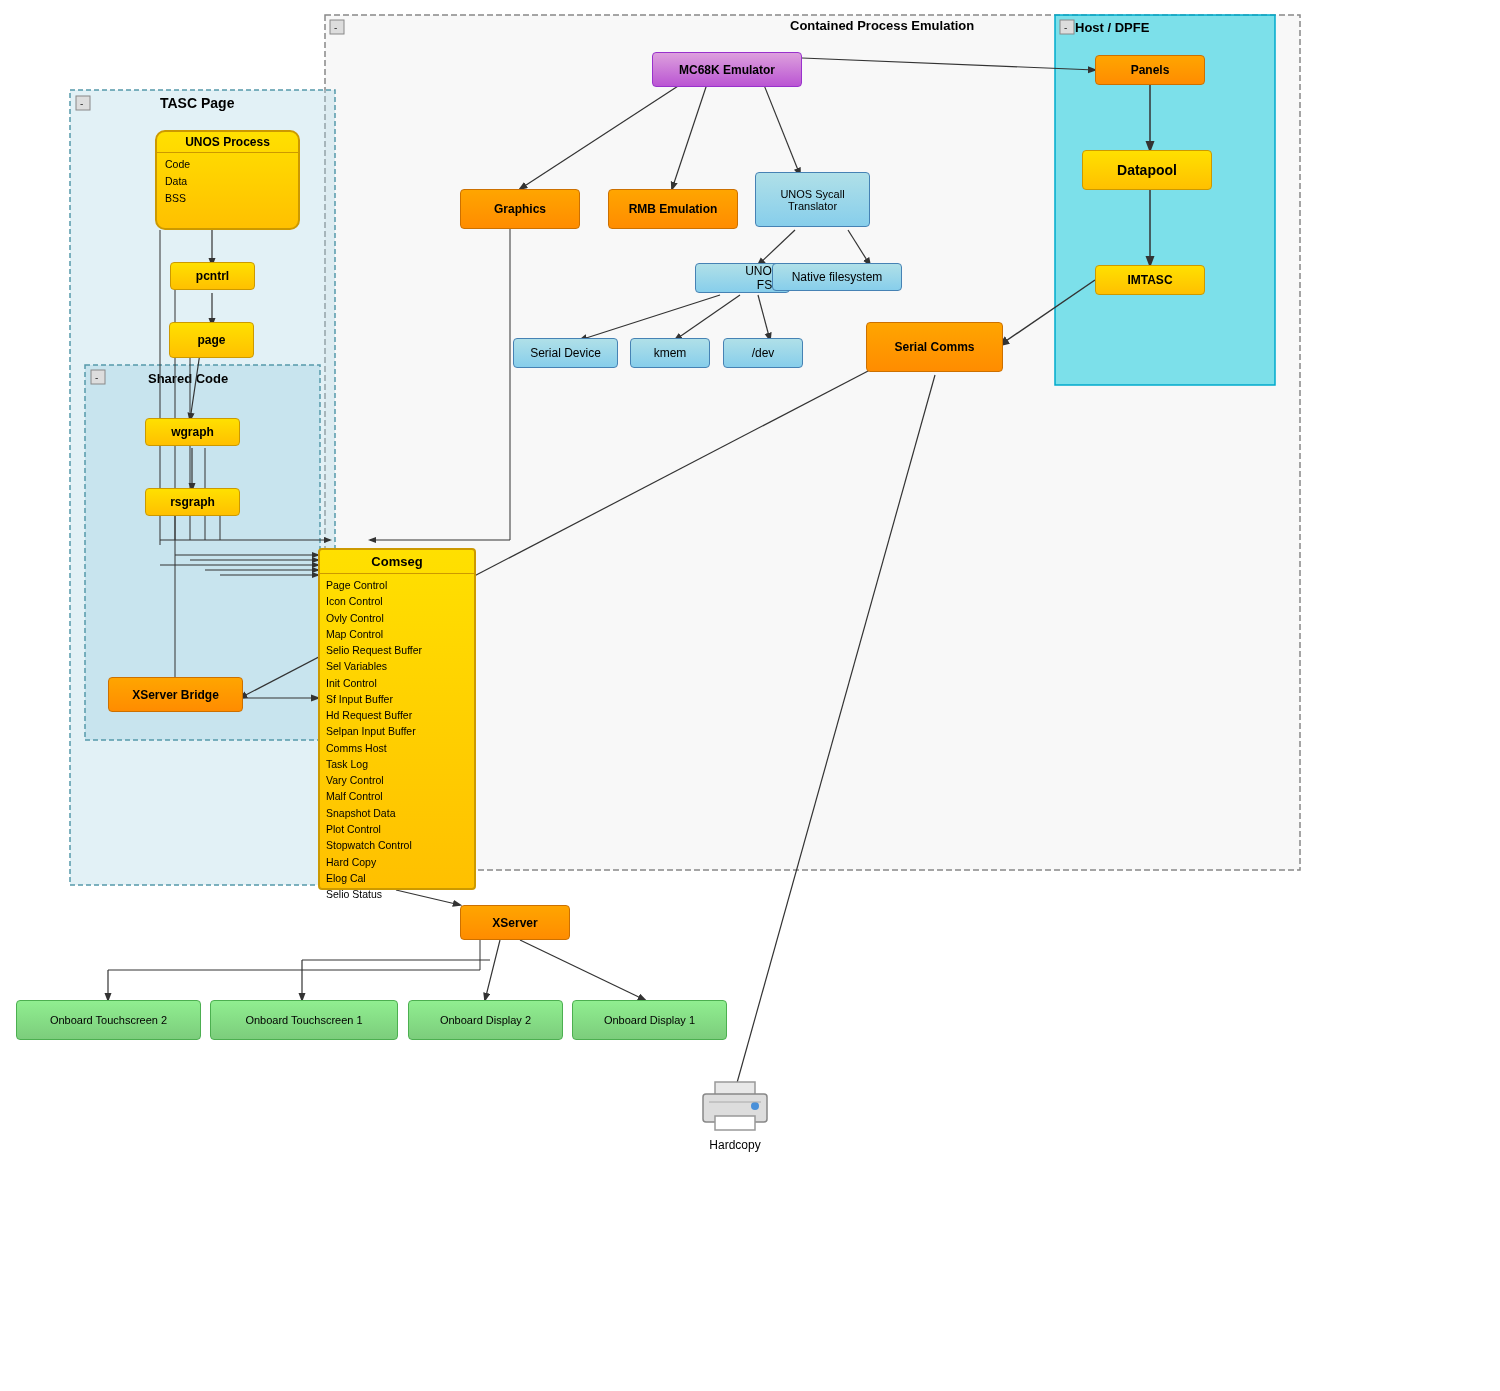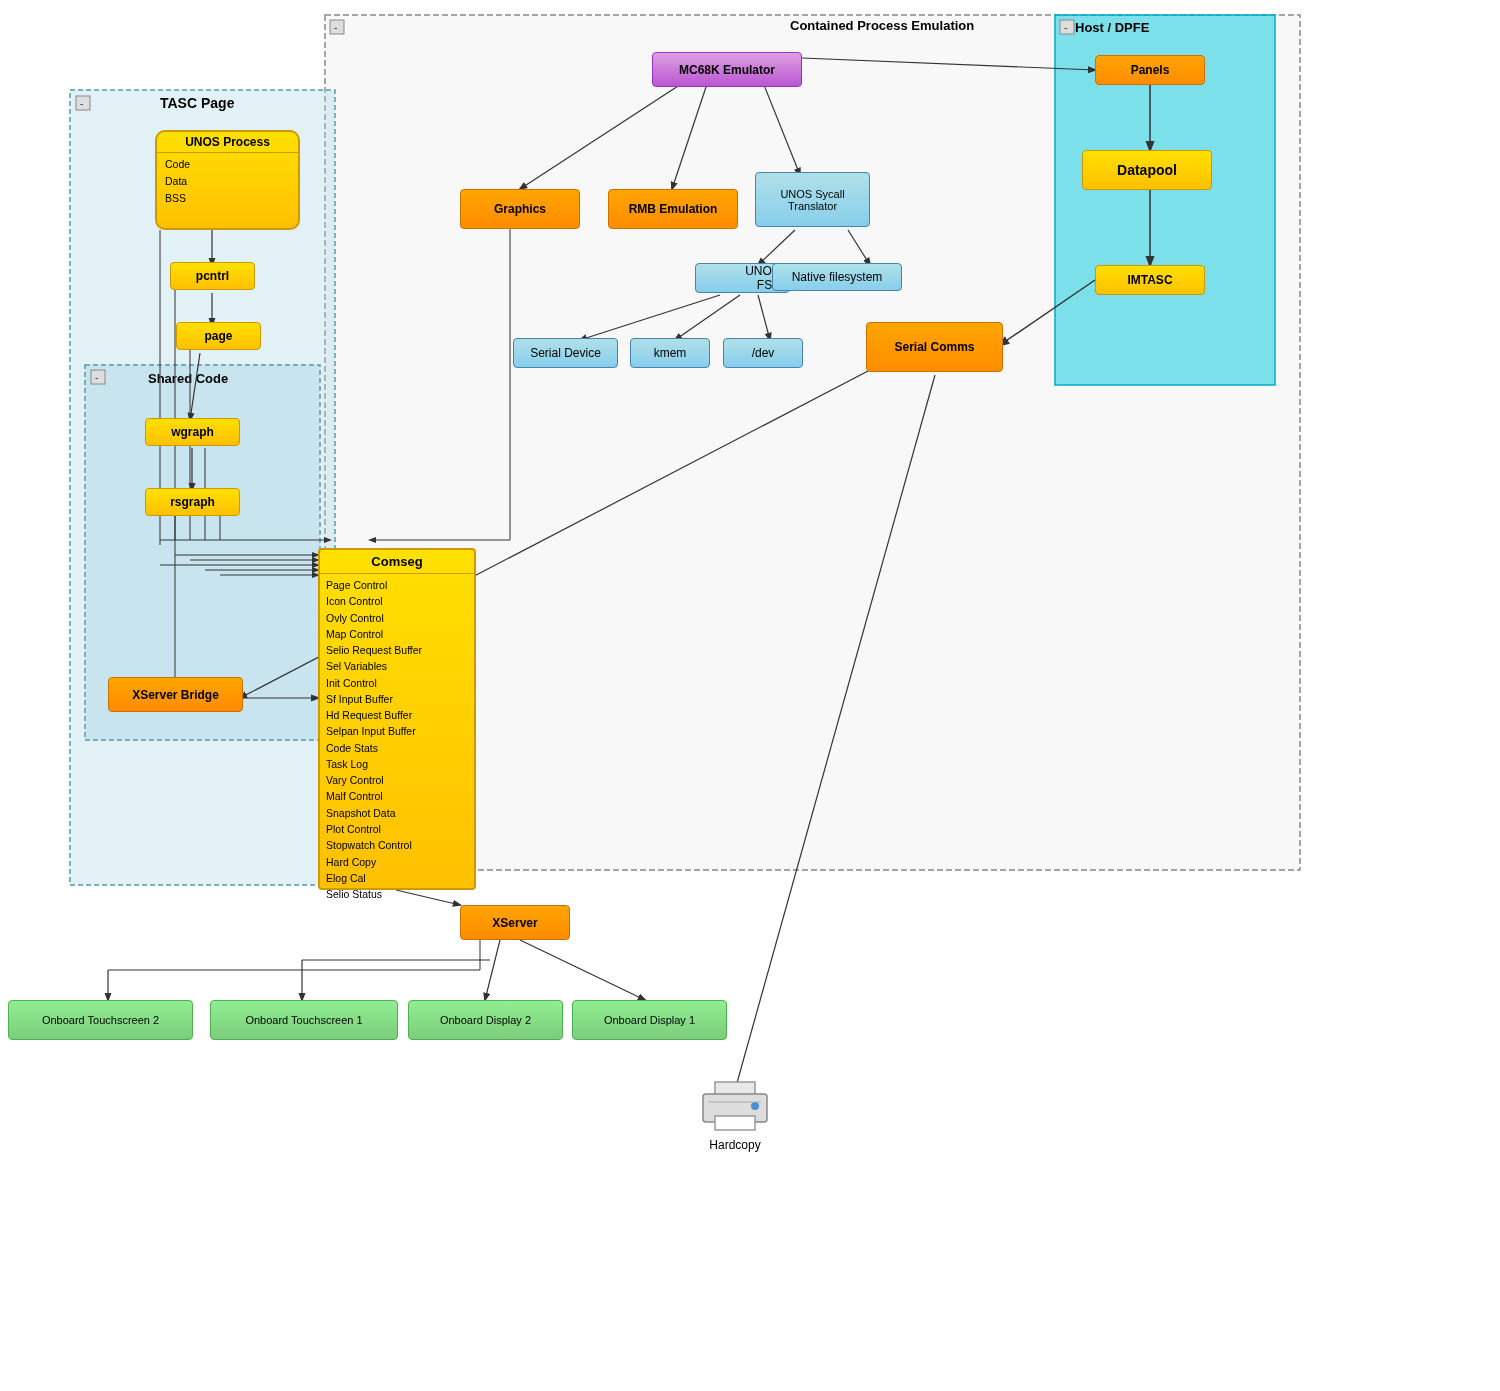--- a/index.html
+++ b/index.html
@@ -292,21 +292,21 @@
   </div>
 
   <div class="box box-orange" style="left:866px; top:322px; width:137px; height:50px;">
     <span>Serial Comms</span>
   </div>
 
   <div class="box box-yellow" style="left:170px; top:262px; width:85px; height:28px;">
     <span>pcntrl</span>
   </div>
 
-  <div class="box box-yellow" style="left:176px; top:322px; width:85px; height:28px;">
+  <div class="box box-yellow" style="left:169px; top:322px; width:85px; height:36px;">
     <span>page</span>
   </div>
 
   <div class="box box-yellow" style="left:145px; top:418px; width:95px; height:28px;">
     <span>wgraph</span>
   </div>
 
   <div class="box box-yellow" style="left:145px; top:488px; width:95px; height:28px;">
     <span>rsgraph</span>
   </div>
@@ -321,38 +321,38 @@
       <div>Page Control</div>
       <div>Icon Control</div>
       <div>Ovly Control</div>
       <div>Map Control</div>
       <div>Selio Request Buffer</div>
       <div>Sel Variables</div>
       <div>Init Control</div>
       <div>Sf Input Buffer</div>
       <div>Hd Request Buffer</div>
       <div>Selpan Input Buffer</div>
-      <div>Code Stats</div>
+      <div>Comms Host</div>
       <div>Task Log</div>
       <div>Vary Control</div>
       <div>Malf Control</div>
       <div>Snapshot Data</div>
       <div>Plot Control</div>
       <div>Stopwatch Control</div>
       <div>Hard Copy</div>
       <div>Elog Cal</div>
       <div>Selio Status</div>
     </div>
   </div>
 
   <div class="box box-orange" style="left:460px; top:905px; width:110px; height:35px;">
     <span>XServer</span>
   </div>
 
-  <div class="box box-green" style="left:8px; top:1000px; width:185px; height:40px; font-size:11px; font-weight:normal;">
+  <div class="box box-green" style="left:16px; top:1000px; width:185px; height:40px; font-size:11px; font-weight:normal;">
     <span>Onboard Touchscreen 2</span>
   </div>
 
   <div class="box box-green" style="left:210px; top:1000px; width:188px; height:40px; font-size:11px; font-weight:normal;">
     <span>Onboard Touchscreen 1</span>
   </div>
 
   <div class="box box-green" style="left:408px; top:1000px; width:155px; height:40px; font-size:11px; font-weight:normal;">
     <span>Onboard Display 2</span>
   </div>

